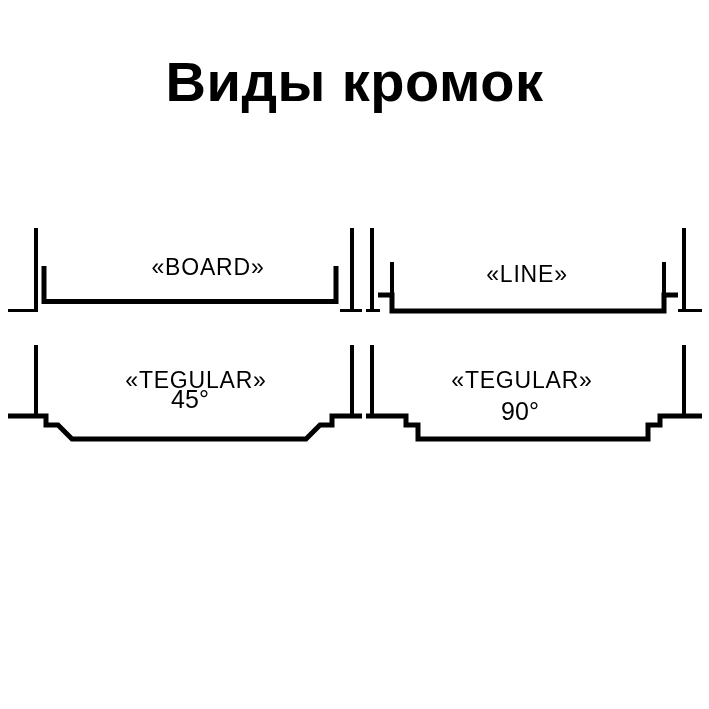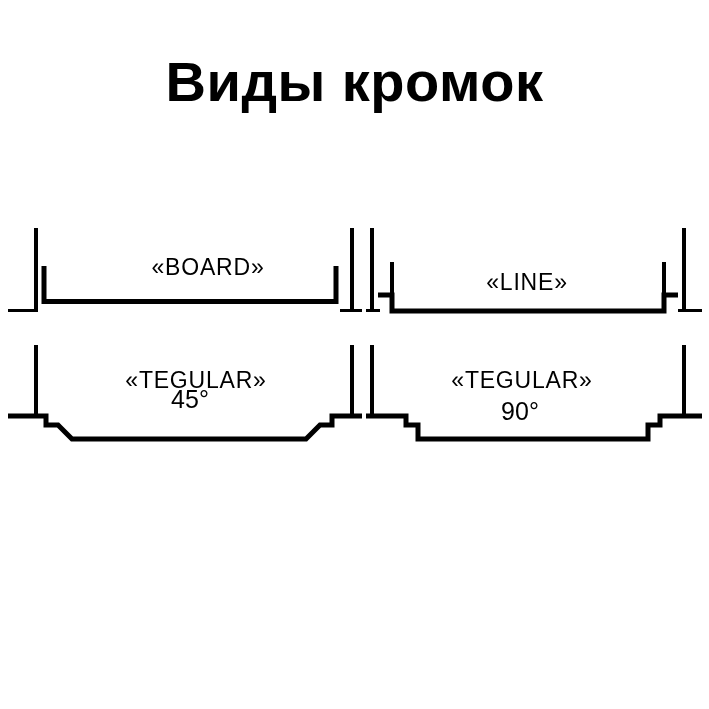--- a/index.html
+++ b/index.html
@@ -91,21 +91,21 @@
 
     <g>
       <path d="M372 345 V414"></path>
       <path d="M684 345 V414"></path>
       <path class="w5" d="M366 416 H406 V425 H418 V439 H648 V425 H660 V416 H702"></path>
     </g>
   </svg>
 
   <div class="diagram-label" style="left:208px; top:243px;">«BOARD»</div>
 
-  <div class="diagram-label" style="left:527px; top:258px;">«LINE»</div>
+  <div class="diagram-label" style="left:527px; top:250px;">«LINE»</div>
 
   <div class="diagram-label" style="left:196px; top:356px;">«TEGULAR»</div>
 
   <div class="angle-label" style="left:190px; top:399px;">45°</div>
 
   <div class="diagram-label" style="left:522px; top:356px;">«TEGULAR»</div>
 
   <div class="angle-label" style="left:520px; top:411px;">90°</div>
 
 </div>

